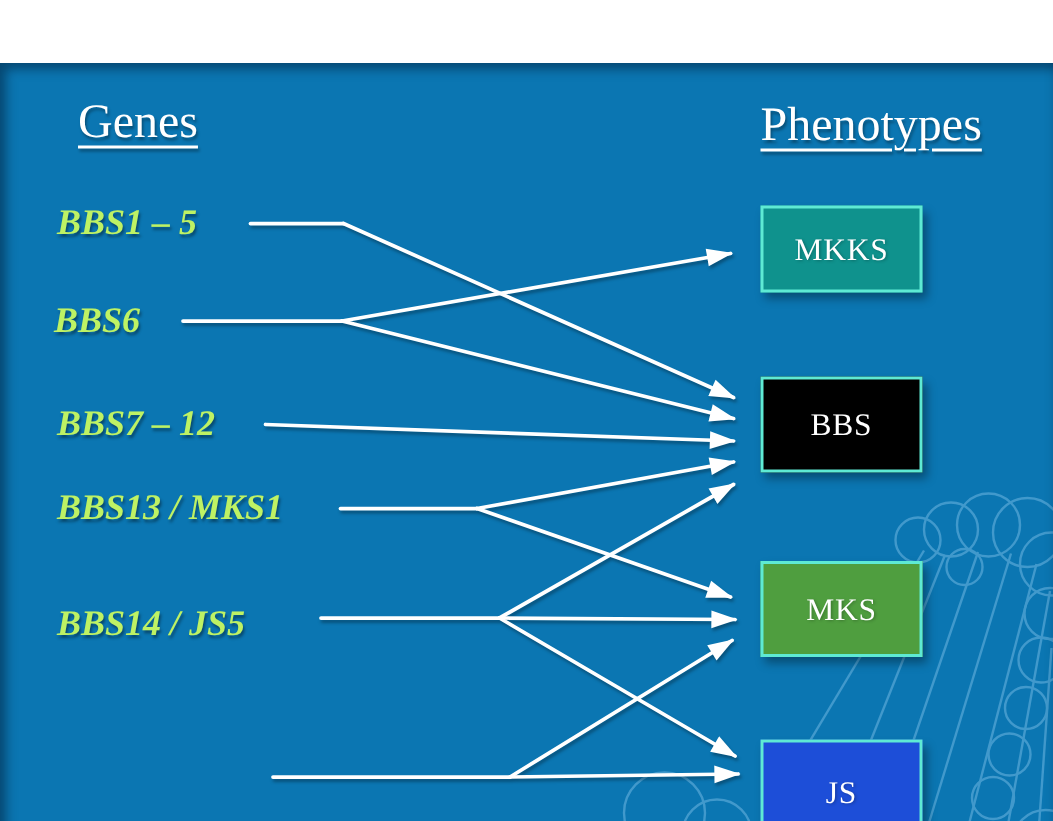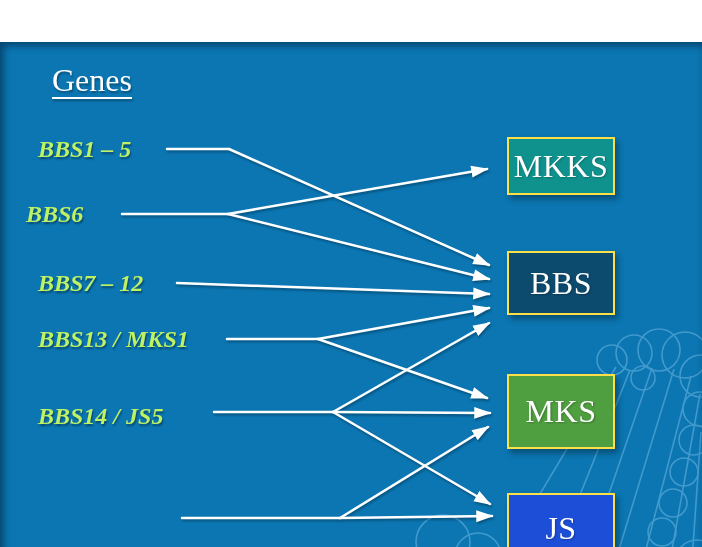--- a/index.html
+++ b/index.html
@@ -22,23 +22,23 @@
   }
   .hdr-genes{left:52px;top:20px;}
   .hdr-pheno{left:507px;top:22px;}
   .gene-item{
     position:absolute;color:#bef264;font-style:italic;font-weight:bold;
     font-size:24px;line-height:29px;white-space:nowrap;z-index:10;
     text-shadow:1px 2px 2px rgba(0,0,0,.4);
   }
   .gene-item.g-mks3-js6 .gene-line:nth-child(2){padding-left:15px;}
   .pheno-box{
-    position:absolute;box-sizing:border-box;border:2px solid #fde047;z-index:10;
+    position:absolute;box-sizing:border-box;border:2px solid #5eead4;z-index:10;
     display:flex;align-items:center;justify-content:center;
-    color:#fff;font-size:32px;letter-spacing:.5px;
+    color:#fff;font-size:21px;letter-spacing:.5px;
     box-shadow:3px 4px 6px rgba(0,0,0,.35);
     text-shadow:1px 1px 2px rgba(0,0,0,.25);
   }
   .conn{stroke:#fff;stroke-width:2.5;stroke-linecap:round;}
   #arrow-layer{filter:drop-shadow(1px 2px 1px rgba(0,0,0,.3));}
   #dna-deco{opacity:.42;}
   #dna-deco circle,#dna-deco line{stroke:#8ccaf0;stroke-width:1.6;fill:none;}
 </style>
 </head>
 <body>
@@ -96,48 +96,49 @@
         <line x1="318" y1="297" x2="487" y2="356" class="conn" marker-end="url(#arrowhead)"></line>
         <line x1="333" y1="370" x2="489" y2="281" class="conn" marker-end="url(#arrowhead)"></line>
         <line x1="333" y1="370" x2="490" y2="371" class="conn" marker-end="url(#arrowhead)"></line>
         <line x1="333" y1="370" x2="490" y2="462" class="conn" marker-end="url(#arrowhead)"></line>
         <line x1="340" y1="476" x2="488" y2="385" class="conn" marker-end="url(#arrowhead)"></line>
         <line x1="340" y1="476" x2="492" y2="474" class="conn" marker-end="url(#arrowhead)"></line>
       </g>
   </svg>
 
   <div class="hdr hdr-genes">Genes</div>
+  <div class="hdr hdr-pheno">Phenotypes</div>
 
   <div id="genes-list">
       <div class="gene-item g-bbs1-5" style="left: 38px; top: 93px;">
         <div class="gene-line">BBS1 – 5</div>
       </div>
-      <div class="gene-item g-bbs6" style="left: 26px; top: 158px;">
+      <div class="gene-item g-bbs6" style="left: 36px; top: 158px;">
         <div class="gene-line">BBS6</div>
       </div>
       <div class="gene-item g-bbs7-12" style="left: 38px; top: 227px; text-align: right;">
         <div class="gene-line">BBS7 – 12</div>
       </div>
       <div class="gene-item g-bbs13-mks1" style="left: 38px; top: 283px;">
         <div class="gene-line">BBS13 / MKS1</div>
       </div>
       <div class="gene-item g-bbs14-js5" style="left: 38px; top: 360px;">
         <div class="gene-line">BBS14 / JS5</div>
       </div>
       <div class="gene-item g-mks3-js6" style="left: 38px; top: 443px;">
       </div>
     </div>
   <div id="pheno-list">
       <div class="pheno-box" style="left: 507px; top: 95px; width: 108px; height: 58px; background: rgb(15, 146, 141);">
         <span>MKKS</span>
       </div>
-      <div class="pheno-box" style="left: 507px; top: 209px; width: 108px; height: 64px; background: #0c4a6e;">
+      <div class="pheno-box" style="left: 507px; top: 209px; width: 108px; height: 64px; background: #000000;">
         <span>BBS</span>
       </div>
-      <div class="pheno-box" style="left: 507px; top: 332px; width: 108px; height: 75px; background: rgb(79, 158, 63);">
+      <div class="pheno-box" style="left: 507px; top: 332px; width: 108px; height: 64px; background: rgb(79, 158, 63);">
         <span>MKS</span>
       </div>
       <div class="pheno-box" style="left: 507px; top: 451px; width: 108px; height: 71px; background: #1d4ed8;">
         <span>JS</span>
       </div>
     </div>
 
   <div class="vignette"></div>
 </div>
 

